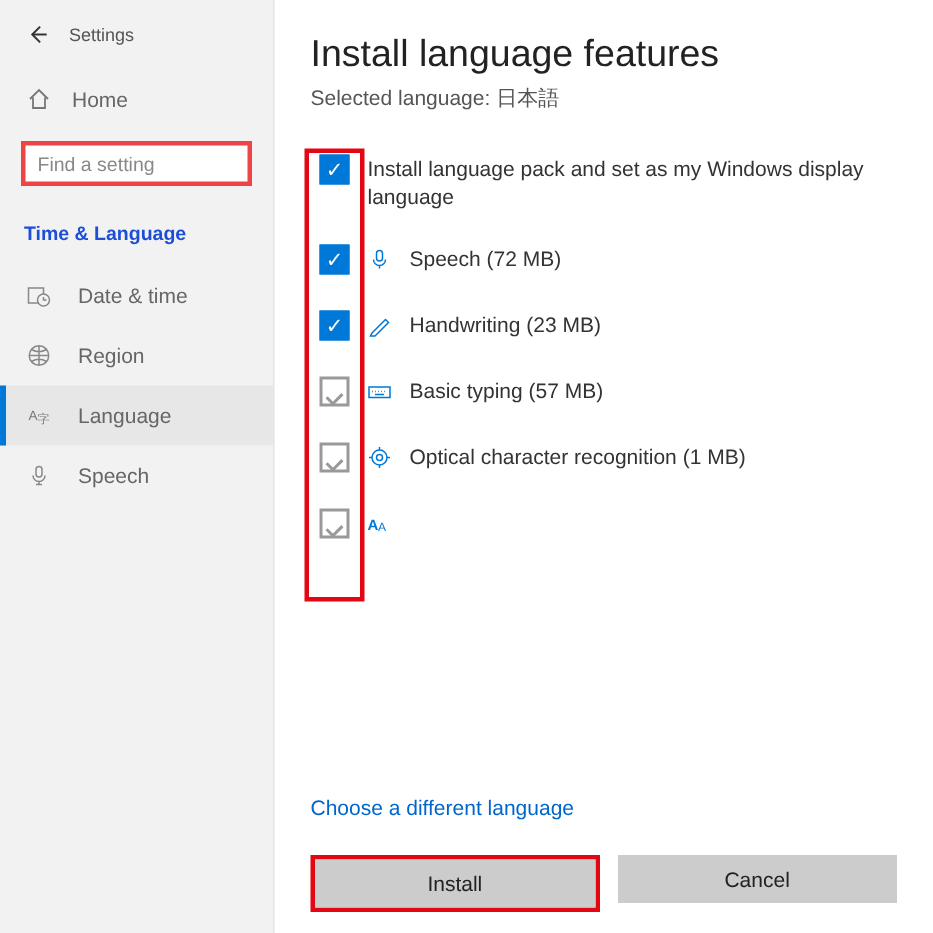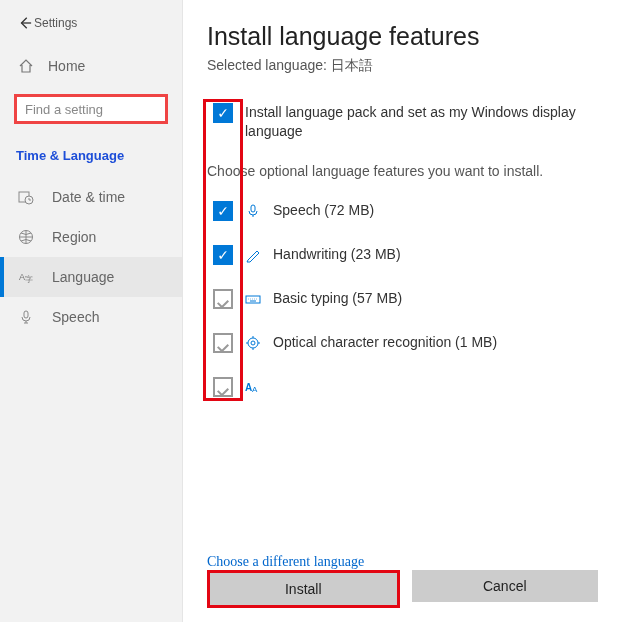--- a/index.html
+++ b/index.html
@@ -1,18 +1,18 @@
 <!DOCTYPE html>
 <html><head>
 <meta charset="utf-8">
 <style>
   * { box-sizing: border-box; margin: 0; padding: 0; font-family: "Segoe UI", sans-serif; }
   body { width: 622px; height: 622px; background: #fff; display: flex; overflow: hidden; }
   .sidebar { width: 183px; height: 100%; background: #f2f2f2; border-right: 1px solid #e5e5e5; padding-top: 10px; }
-  .sb-header { display: flex; align-items: center; gap: 2px; padding: 6px 16px 18px 18px; }
+  .sb-header { display: flex; align-items: center; gap: 14px; padding: 6px 16px 18px 18px; }
   .sb-back { width: 14px; height: 14px; display: flex; align-items: center; justify-content: center; cursor: pointer; color: #333; }
   .sb-title { font-size: 12px; color: #555; }
   .sb-home { display: flex; align-items: center; gap: 14px; padding: 10px 16px 10px 18px; color: #666; font-size: 14px; cursor: pointer; }
   .sb-search { margin: 10px 14px 18px 14px; }
   .sb-search input { width: 100%; height: 30px; border: 3px solid #ef4444; background: #fff; padding: 0 8px; font-size: 13px; color: #666; outline: none; }
   .sb-search input::placeholder { color: #888; }
   .sb-section { font-size: 13px; font-weight: 700; color: #1d4ed8; padding: 6px 16px 14px 16px; }
   .sb-item { display: flex; align-items: center; gap: 18px; padding: 12px 16px 12px 18px; font-size: 14px; color: #666; cursor: pointer; position: relative; }
   .sb-item.active { background: #e7e7e7; }
   .sb-item.active::before { content: ""; position: absolute; left: 0; top: 0; bottom: 0; width: 4px; background: #0078d7; }
@@ -26,21 +26,21 @@
   .feat-row { display: flex; align-items: flex-start; gap: 12px; margin-bottom: 22px; min-height: 22px; }
   .cbx { width: 20px; height: 20px; border: 2px solid #333; background: #fff; flex-shrink: 0; margin-left: 6px; display: flex; align-items: center; justify-content: center; cursor: pointer; }
   .cbx.checked { background: #0078d7; border-color: #0078d7; }
   .cbx.gray { border-color: #999; position: relative; }
   .cbx.gray::after { content: ""; position: absolute; left: 3px; top: 8px; width: 8px; height: 5px; border-left: 2px solid #999; border-bottom: 2px solid #999; transform: rotate(-45deg); }
   .cbx .chk { color: #fff; font-size: 14px; line-height: 1; }
   .feat-icon { width: 16px; height: 16px; display: flex; align-items: center; justify-content: center; flex-shrink: 0; margin-top: 2px; }
   .feat-label { font-size: 14px; color: #333; line-height: 1.35; }
   .m-desc { font-size: 14px; color: #555; margin: 0 0 22px 0; }
   .spacer { flex: 1; }
-  .m-link { font-size: 14px; color: #0066cc; cursor: pointer; margin-bottom: 0; font-family: Liberation Serif, serif; }
+  .m-link { font-size: 14px; color: #0066cc; cursor: pointer; margin-bottom: 24px; }
   .btn-row { display: flex; gap: 12px; }
   .btn { flex: 1; height: 32px; background: #ccc; border: none; font-size: 14px; color: #222; cursor: pointer; }
   .hl-btn { border: 3px solid #e30613; padding: 0; display: flex; flex: 1; }
   .hl-btn .btn { width: 100%; }
 </style>
 </head>
 <body>
 
 <div class="sidebar">
   <div class="sb-header">
@@ -112,21 +112,20 @@
     <div class="feat-col"></div>
     <div class="feat-list">
 
       <div class="feat-row">
         <div class="cbx checked">
             <span class="chk">✓</span>
           </div>
         <div class="feat-label">Install language pack and set as my Windows display language</div>
       </div>
 
-      <div class="m-desc">Choose optional language features you want to install.</div>
 
       <div class="feat-row">
         <div class="cbx checked">
             <span class="chk">✓</span>
           </div>
         <span class="feat-icon">
           <svg width="16" height="16" viewBox="0 0 16 16">
               <rect x="6" y="2" width="4" height="7" rx="2" stroke="#0078d7" fill="none"></rect>
               <path d="M4 8 A4 4 0 0 0 12 8 M8 12 V14" stroke="#0078d7" fill="none"></path>
             </svg>

